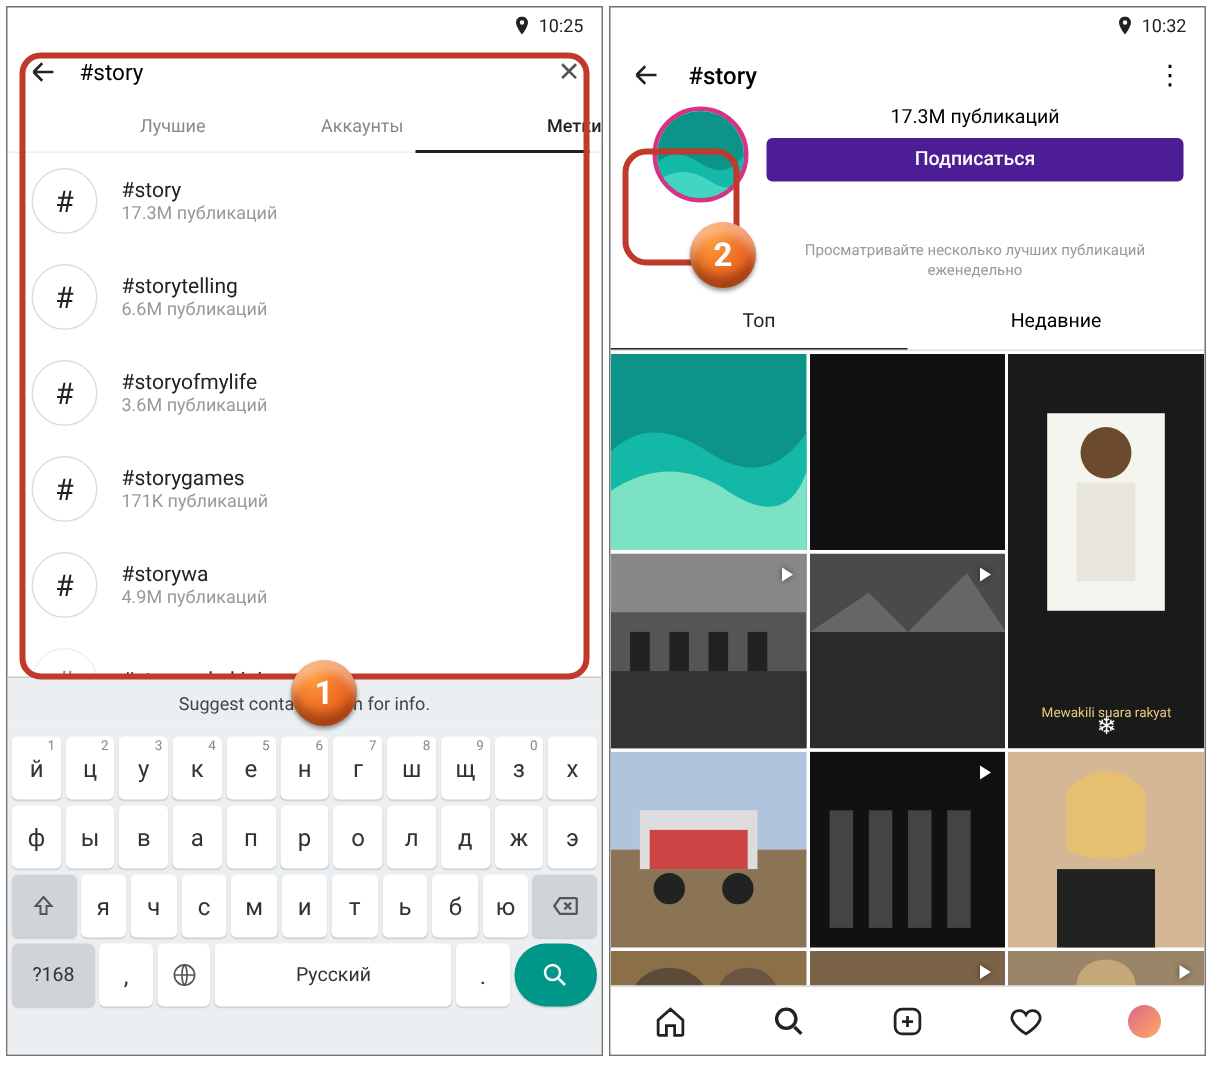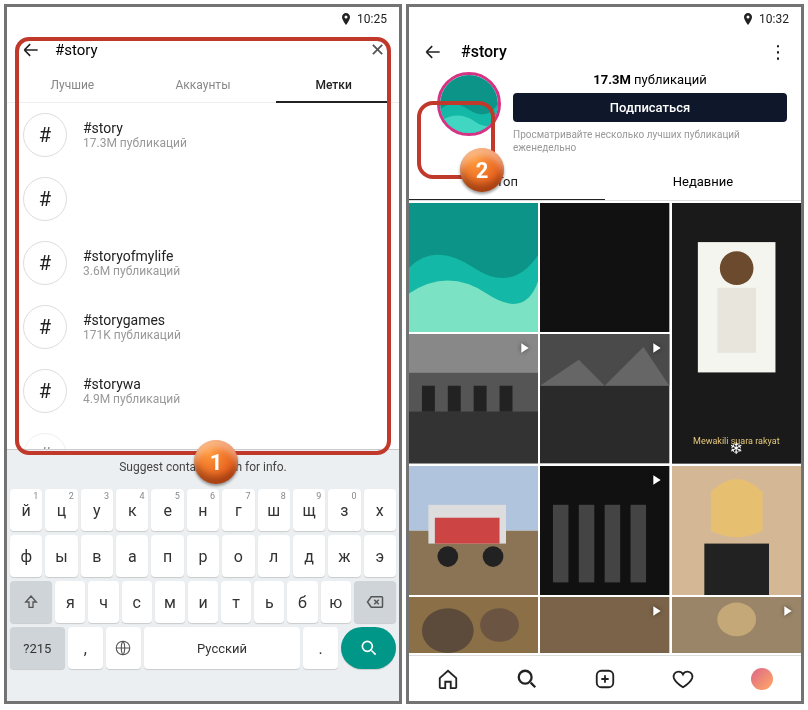--- a/index.html
+++ b/index.html
@@ -1,30 +1,30 @@
 <!DOCTYPE html>
 <html><head>
 <meta charset="utf-8">
 <style>
   * { box-sizing: border-box; margin: 0; padding: 0; font-family: -apple-system, Roboto, Arial, sans-serif; }
   body { background: #fff; width: 808px; height: 710px; position: relative; overflow: hidden; }
   .screens { display: flex; gap: 4px; padding: 4px; }
-  .screen { width: 398px; height: 700px; background: #fff; position: relative; border: 3px solid #737373; overflow: hidden; }
+  .screen { width: 398px; height: 700px; background: #fff; position: relative; border: 1px solid #737373; overflow: hidden; }
 
   .statusbar { height: 24px; display: flex; justify-content: flex-end; align-items: center; padding: 0 12px; font-size: 12px; color: #222; gap: 6px; }
 
   .s1-box { position: absolute; left: 8px; top: 30px; right: 8px; height: 418px; border: 4px solid #c0392b; border-radius: 14px; z-index: 5; pointer-events: none; }
 
   .search-row { display: flex; align-items: center; padding: 8px 14px; gap: 14px; }
   .search-row svg { flex-shrink: 0; }
   .search-input { flex: 1; border: none; outline: none; font-size: 15px; background: transparent; }
   .clear-btn { color: #555; font-size: 18px; }
 
   .tabs { display: flex; border-bottom: 1px solid #eee; }
-  .tab { flex: 1; text-align: center; padding: 10px 0; font-size: 12px; color: #888; position: relative; }
+  .tab { flex: 1; text-align: right; padding: 10px 0; font-size: 12px; color: #888; position: relative; }
   .tab.active { color: #222; font-weight: 500; }
   .tab.active::after { content: ""; position: absolute; left: 8px; right: 8px; bottom: -1px; height: 2px; background: #222; }
 
   .results { }
   .result-row { display: flex; align-items: center; padding: 10px 16px; gap: 16px; }
   .hash-circle { width: 44px; height: 44px; border-radius: 50%; border: 1px solid #ddd; display: flex; align-items: center; justify-content: center; font-size: 20px; color: #222; background:#fff;}
   .result-text .tag { font-size: 14px; color: #222; }
   .result-text .count { font-size: 12px; color: #999; }
 
   .suggest-bar { position: absolute; bottom: 218px; left: 0; right: 0; height: 34px; background: #eceff1; display: flex; align-items: center; justify-content: center; font-size: 12px; color: #444; border-top: 1px solid #ccc;}
@@ -47,23 +47,23 @@
   .s2-title { font-size: 16px; font-weight: 500; }
   .s2-more { margin-left: auto; font-size: 18px; }
 
   .s2-story-circ { width: 64px; height: 64px; border-radius: 50%; border: 3px solid #d63384; overflow: hidden; margin-left: 14px; display: inline-block; position: relative; }
   .s2-story-circ svg { width: 100%; height: 100%; display:block;}
   .s2-story-highlight { position: absolute; left: 8px; top: 94px; width: 78px; height: 78px; border: 4px solid #c0392b; border-radius: 16px; z-index: 6; pointer-events: none; }
 
   .s2-info { display: flex; padding: 0 14px; gap: 12px; }
   .s2-info-right { flex: 1; display: flex; flex-direction: column; align-items: center; gap: 6px; }
   .pubcount { font-size: 13px; }
-  .pubcount b { font-weight: 700; }
-  .sub-btn { width: 100%; background: #0f172a; color: #fff; border: none; border-radius: 4px; padding: 7px 0; font-size: 13px; font-weight: 500; }
-  .sub-desc { font-size: 10px; color: #999; line-height: 1.3; }
+  .pubcount b { font-weight: 400; }
+  .sub-btn { width: 100%; background: #4c1d95; color: #fff; border: none; border-radius: 4px; padding: 7px 0; font-size: 13px; font-weight: 500; }
+  .sub-desc { font-size: 10px; color: #999; text-align: center; line-height: 1.3; margin-top: 34px; }
 
   .s2-tabs { display: flex; margin-top: 10px; border-bottom: 1px solid #ddd; }
   .s2-tab { flex: 1; text-align: center; padding: 10px 0; font-size: 13px; color: #000000; }
   .s2-tab.active { color: #222; border-bottom: 1px solid #222; }
 
   .grid { display: grid; grid-template-columns: 1fr 1fr 1fr; gap: 2px; margin-top: 2px; }
   .cell { aspect-ratio: 1/1; position: relative; overflow: hidden;}
   .cell svg { width: 100%; height: 100%; display:block;}
   .cell.tall { grid-row: span 2; aspect-ratio: auto; }
   .play-ico { position: absolute; top: 6px; right: 6px; color: #fff; z-index: 2; }
@@ -113,20 +113,24 @@
     <div class="results">
       <div class="result-row">
         <div class="hash-circle">#</div>
         <div class="result-text">
             <div class="tag">#story</div>
             <div class="count">17.3M публикаций</div>
           </div>
       </div>
       <div class="result-row">
         <div class="hash-circle">#</div>
+        <div class="result-text">
+            <div class="tag">#storytelling</div>
+            <div class="count">6.6M публикаций</div>
+          </div>
       </div>
       <div class="result-row">
         <div class="hash-circle">#</div>
         <div class="result-text">
             <div class="tag">#storyofmylife</div>
             <div class="count">3.6M публикаций</div>
           </div>
       </div>
       <div class="result-row">
         <div class="hash-circle">#</div>
@@ -195,21 +199,21 @@
           <div class="key">б</div>
           <div class="key">ю</div>
           <div class="key back">
             <svg width="18" height="14" viewBox="0 0 24 18">
               <path fill="none" stroke="#555" stroke-width="2" d="M7 2h14a1 1 0 0 1 1 1v12a1 1 0 0 1-1 1H7l-5-7z"></path>
               <path stroke="#555" stroke-width="2" d="M11 6l6 6m0-6l-6 6"></path>
             </svg>
           </div>
         </div>
       <div class="krow">
-        <div class="key numkey">?215</div>
+        <div class="key numkey">?168</div>
         <div class="key comma">,</div>
         <div class="key globe">
             <svg width="18" height="18" viewBox="0 0 24 24">
               <circle cx="12" cy="12" r="9" fill="none" stroke="#555" stroke-width="1.5"></circle>
               <path fill="none" stroke="#555" stroke-width="1.5" d="M3 12h18M12 3c3 3 3 15 0 18M12 3c-3 3-3 15 0 18"></path>
             </svg>
           </div>
         <div class="key space">Русский</div>
         <div class="key dot2">.</div>
         <div class="key search">

